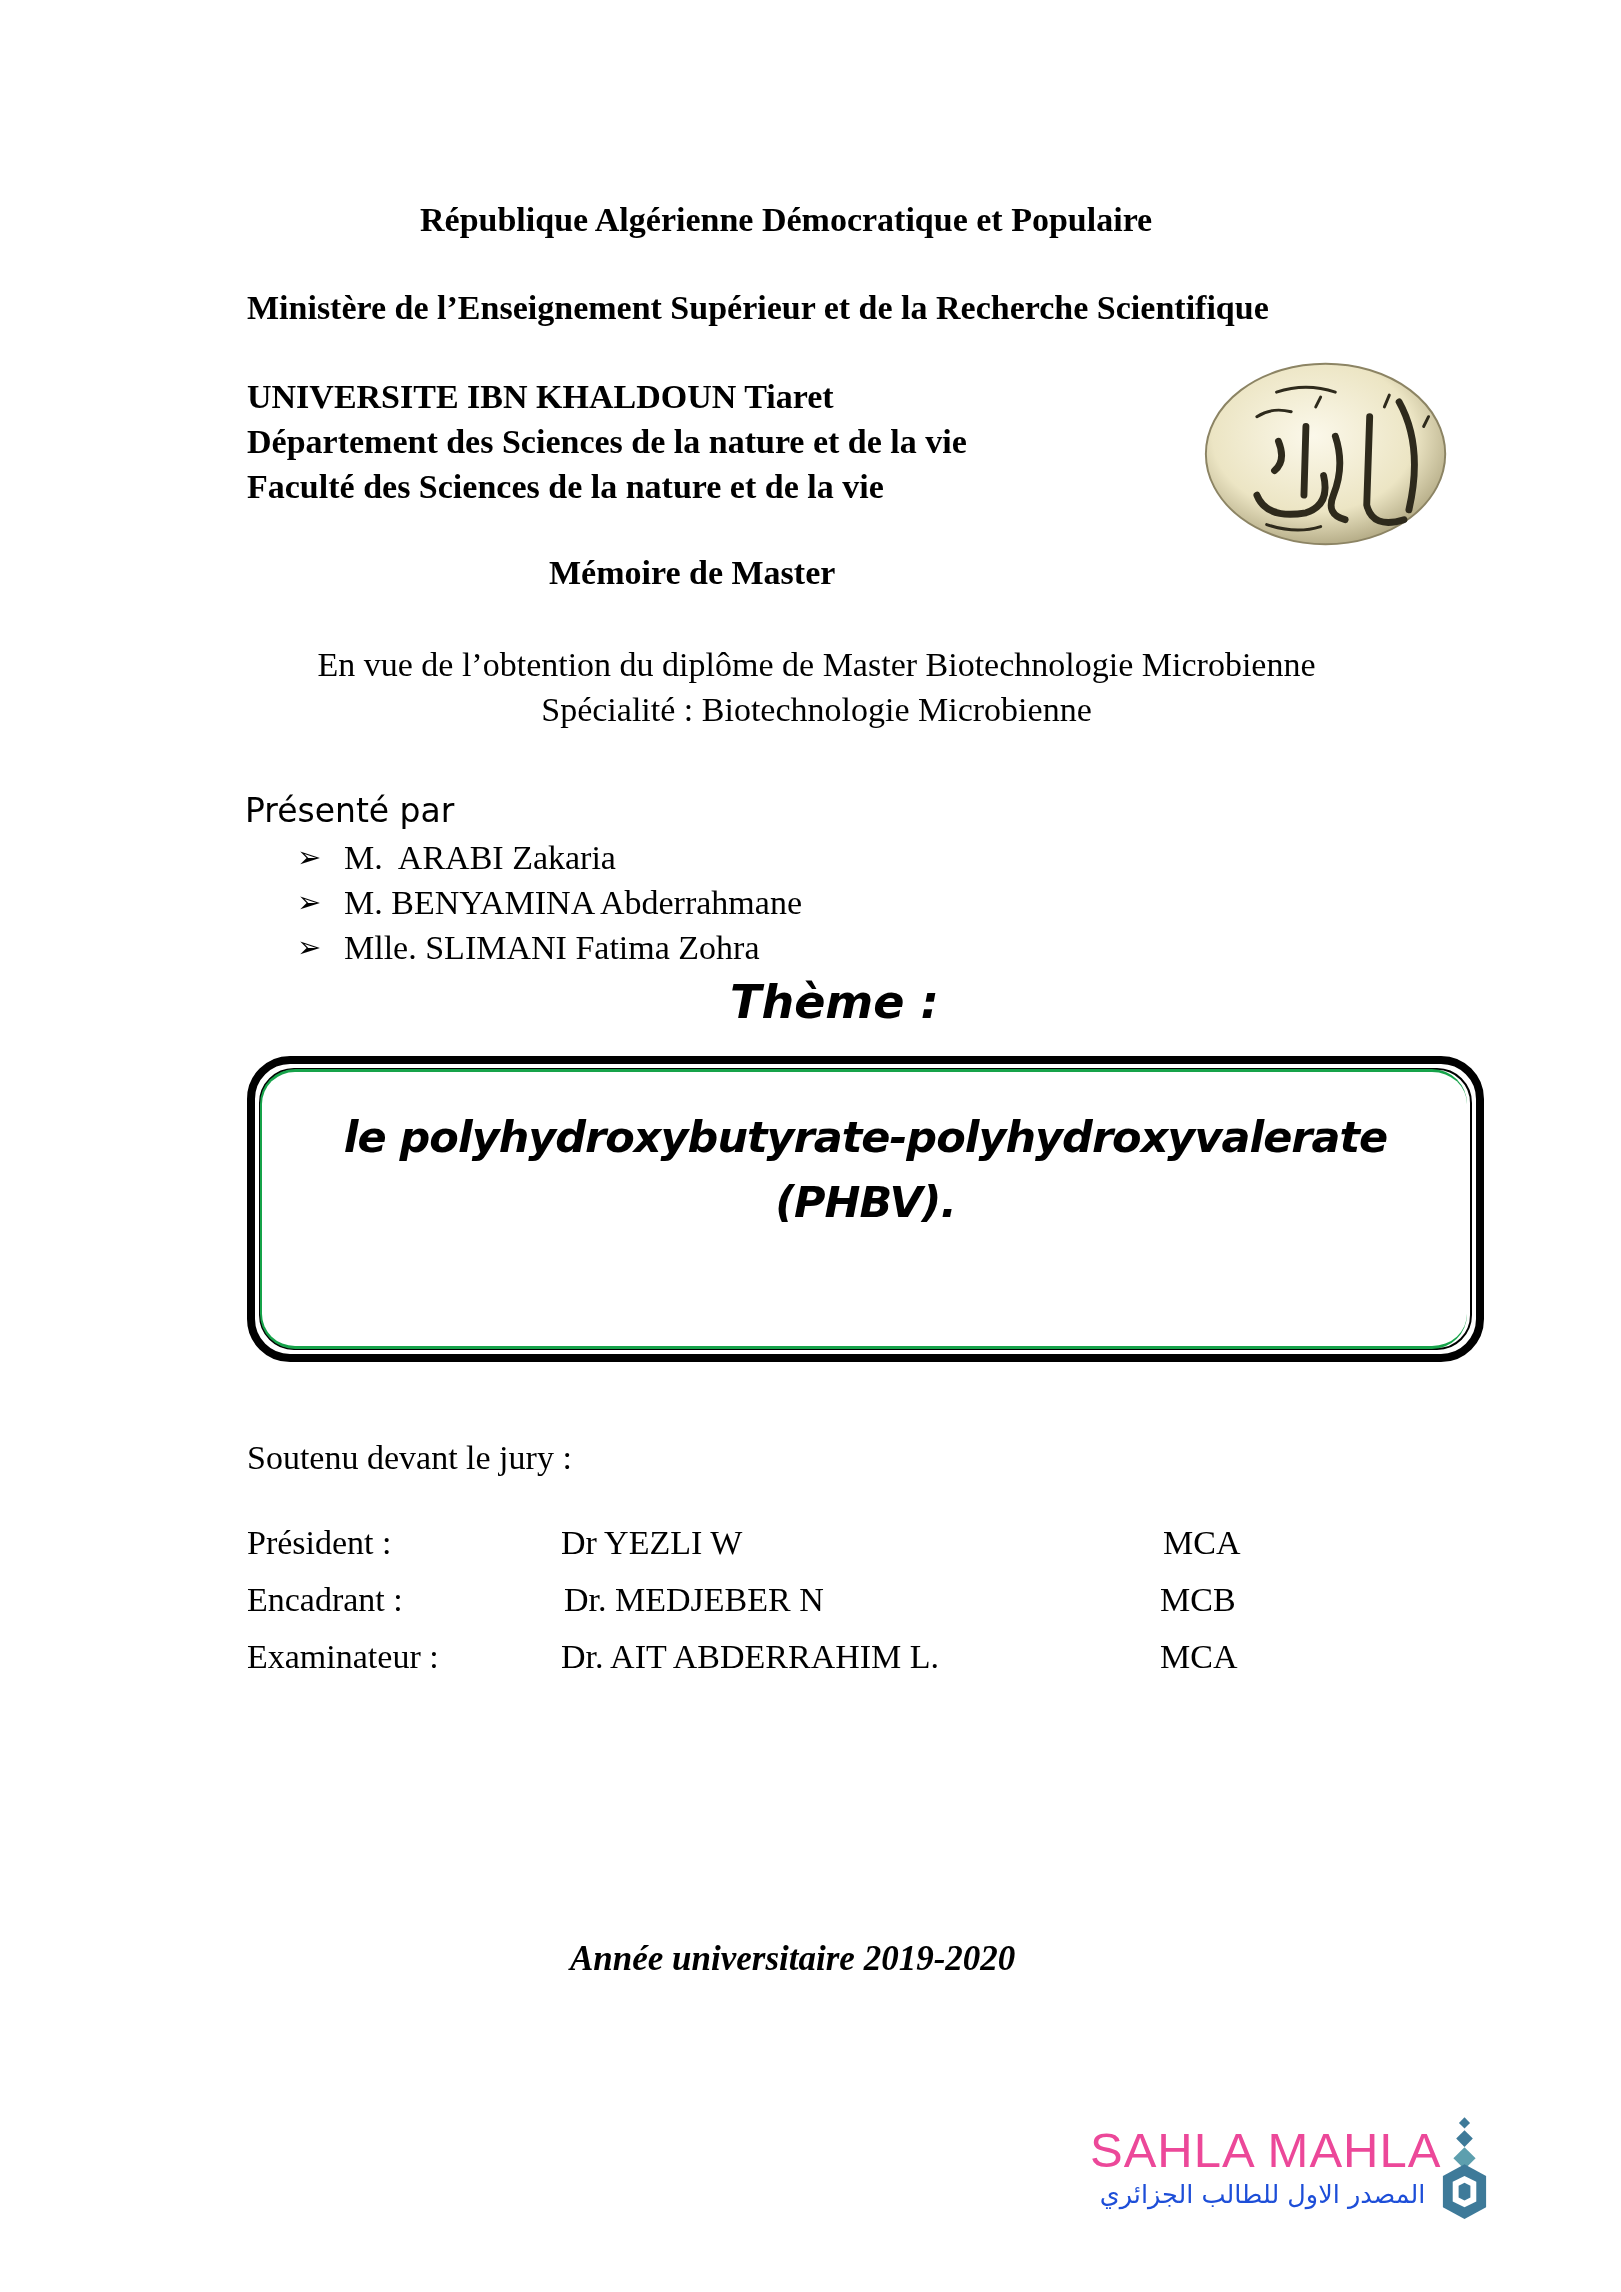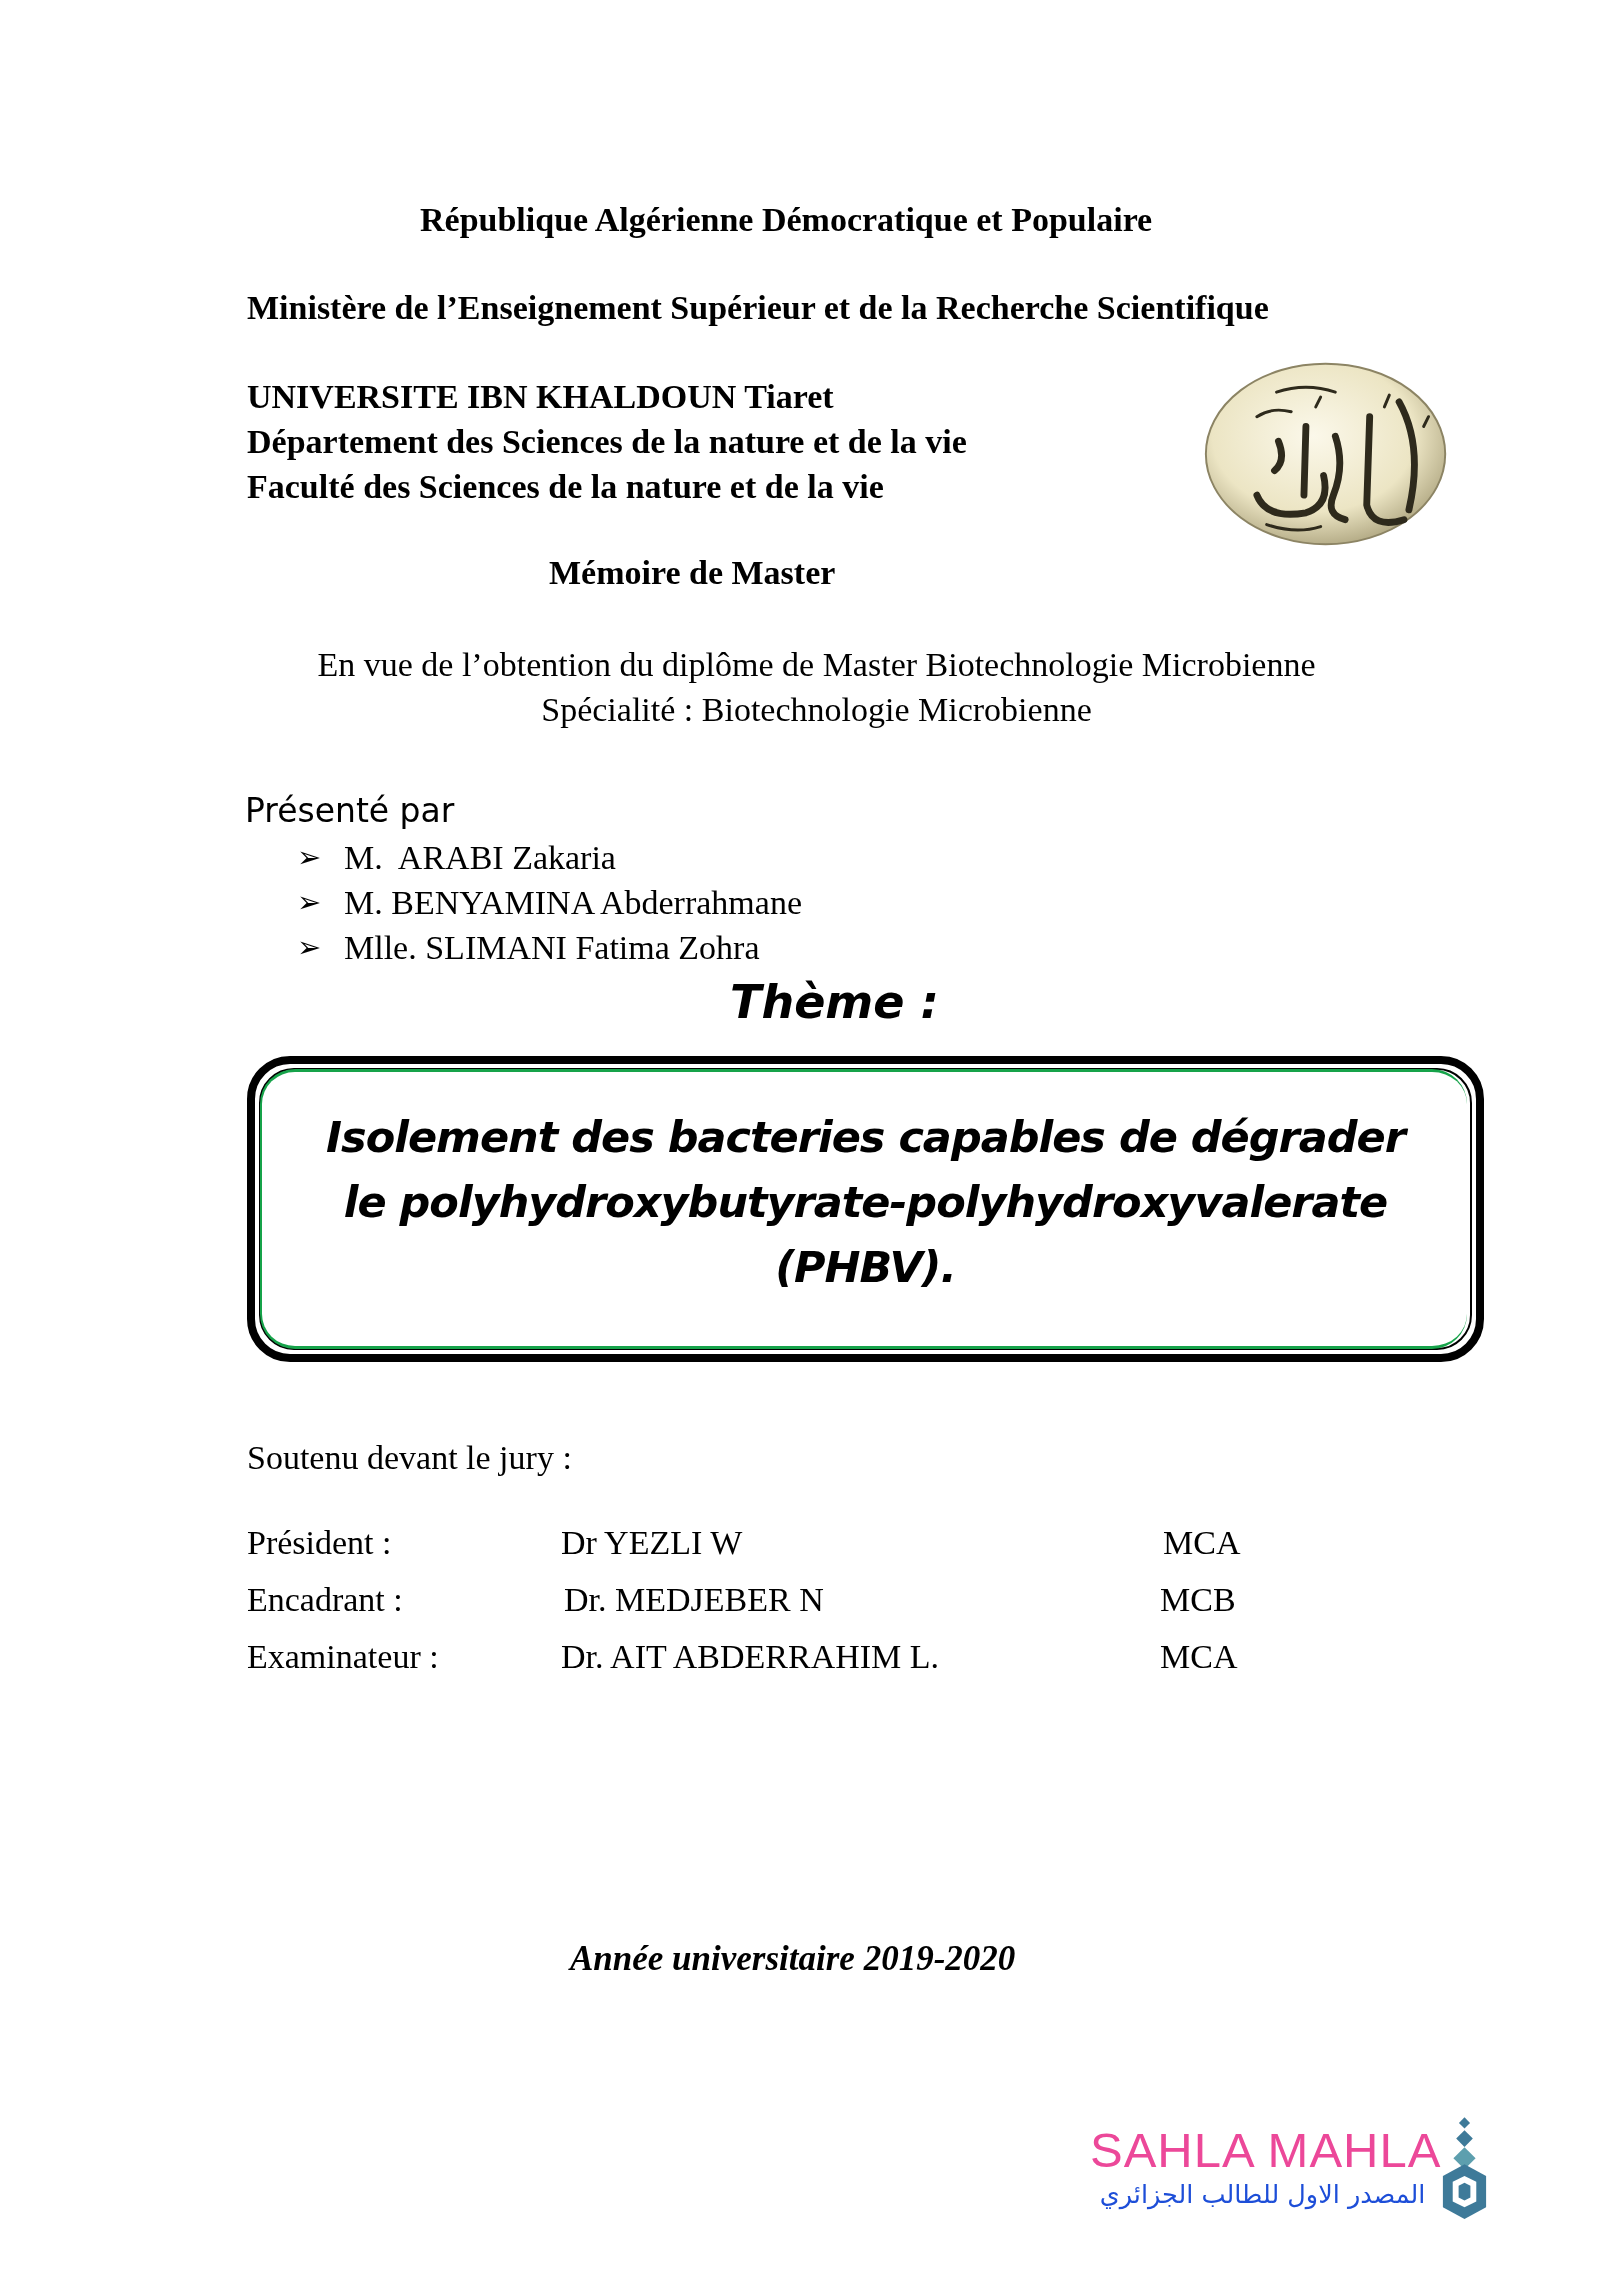--- a/index.html
+++ b/index.html
@@ -112,21 +112,20 @@
   </li>
 </ul>
 
 <div class="abs" id="theme-label">Thème :</div>
 
 <div id="theme-box">
   <div id="theme-inner">
     <div id="theme-inner-green"></div>
   </div>
   <div id="theme-title">
-    <div>Isolement des bacteries capables de dégrader</div>
     <div>le polyhydroxybutyrate-polyhydroxyvalerate</div>
     <div>(PHBV).</div>
   </div>
 </div>
 
 <div class="abs serif" id="jury-intro">Soutenu devant le jury :</div>
 
 <div class="jury-row" style="top:1524px;">
   <span class="jury-role">Président :</span>
   <span class="jury-name">Dr YEZLI W</span>

